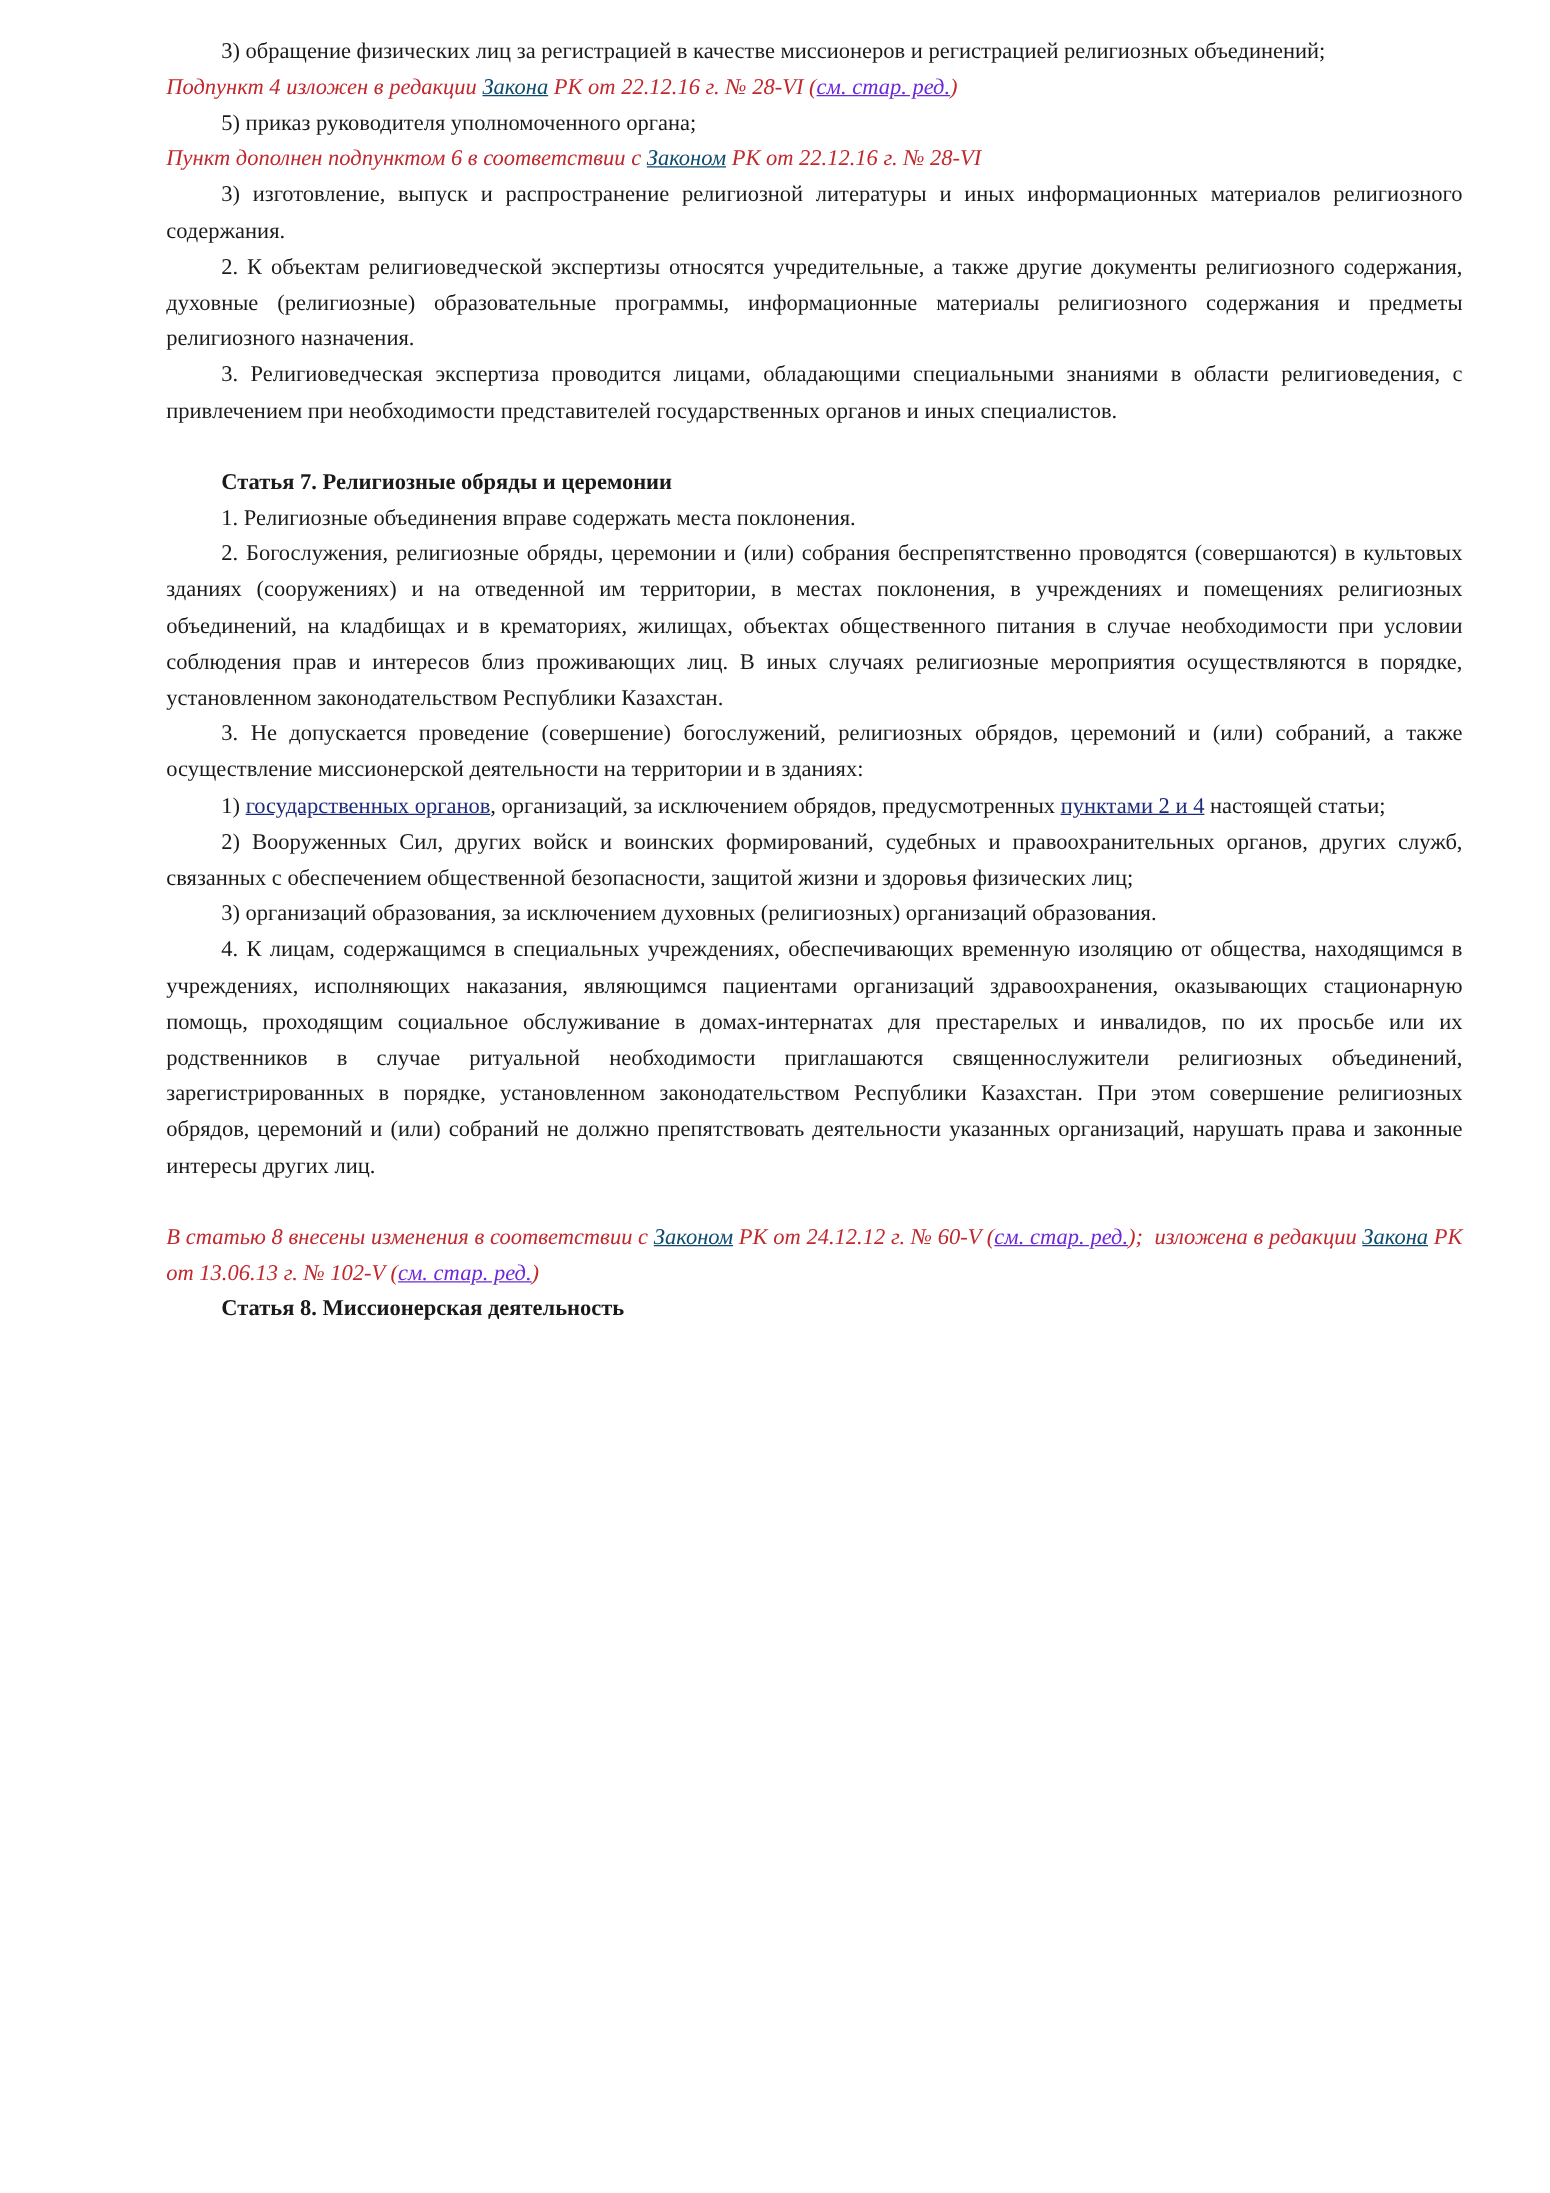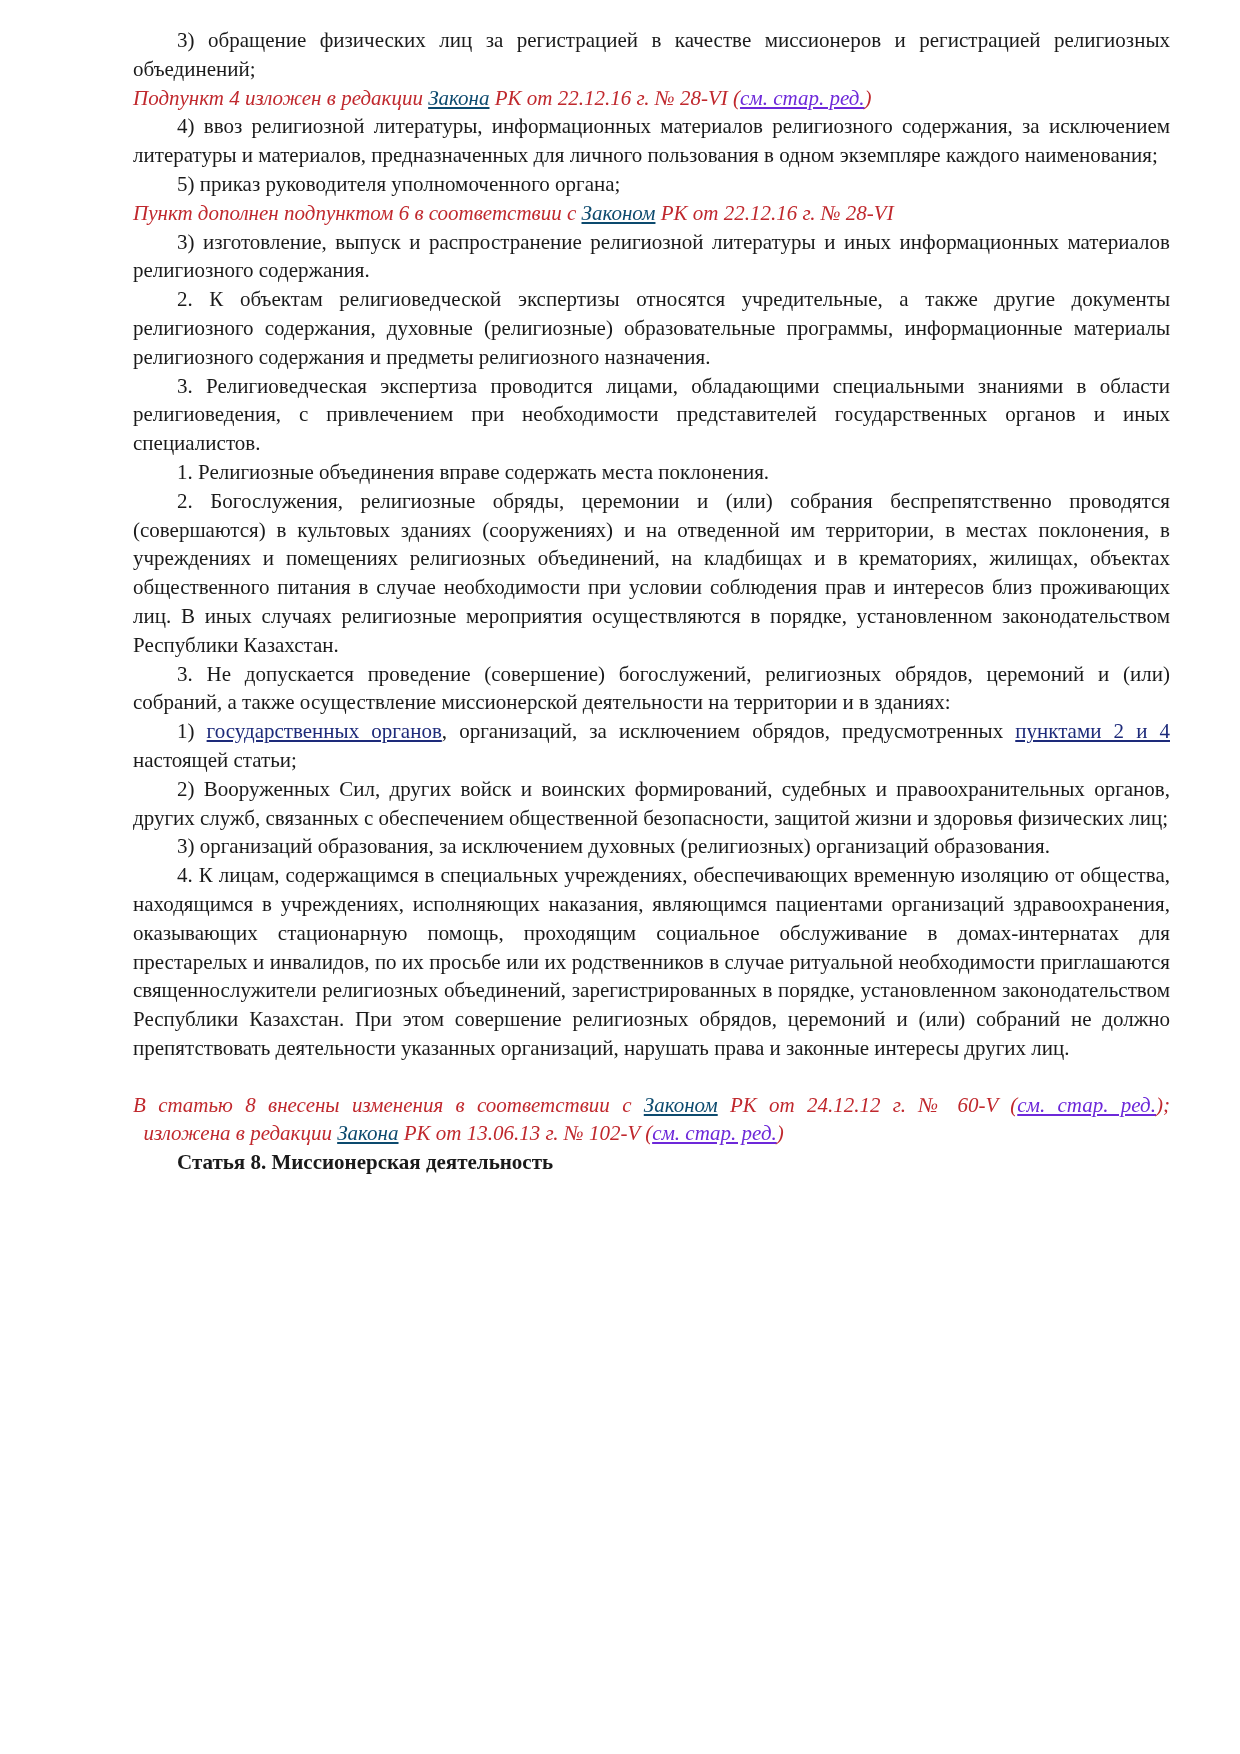--- a/index.html
+++ b/index.html
@@ -1,20 +1,20 @@
 <!DOCTYPE html>
 <html><head>
 <meta charset="utf-8">
 <style>
   html, body { margin: 0; padding: 0; background: #ffffff; }
   body { width: 1240px; height: 1754px; position: relative; overflow: hidden; }
   .page {
     position: absolute; left: 133px; top: 26px; width: 1037px;
     font-family: "Liberation Serif", "DejaVu Serif", serif;
-    font-size: 21px; line-height: 28.8px; color: #1a1a1a;
+    font-size: 18px; line-height: 28.8px; color: #1a1a1a;
   }
   p { margin: 0; text-align: justify; }
   .ind { text-indent: 44px; }
   .note { font-style: italic; color: #c0282d; text-align: left; }
   .note.j { text-align: justify; }
   a.lnk { color: #1d2a7a; text-decoration: underline; }
   .note a.lnk { color: #0c4a6e; }
   .ref { color: #6d28d9; text-decoration: underline; font-style: italic; }
   .paren { color: #c0282d; font-style: italic; }
   .chapter { font-weight: bold; text-align: center; margin-top: 57px; }
@@ -22,31 +22,31 @@
 </style>
 </head>
 <body>
 
 <div class="page">
 
   <p class="ind">3) обращение физических лиц за регистрацией в качестве миссионеров и регистрацией религиозных объединений;</p>
 
   <p class="note"><span>Подпункт 4 изложен в редакции </span><a class="lnk">Закона</a><span> РК от 22.12.16 г. № 28-VI </span><span>(</span><a class="ref">см. стар. ред.</a><span>)</span></p>
 
-  <p class="ind">4) ввоз религиозной литературы, информационных материалов религиозного содержания, за исключением литературы и материалов, предназначенных для личного пользования в одном экземпляре каждого наименования;</p>
   <p class="ind">5) приказ руководителя уполномоченного органа;</p>
 
   <p class="note"><span>Пункт дополнен подпунктом 6 в соответствии с </span><a class="lnk">Законом</a><span> РК от 22.12.16 г. № 28-VI</span></p>
 
   <p class="ind">3) изготовление, выпуск и распространение религиозной литературы и иных информационных материалов религиозного содержания.</p>
   <p class="ind">2. К объектам религиоведческой экспертизы относятся учредительные, а также другие документы религиозного содержания, духовные (религиозные) образовательные программы, информационные материалы религиозного содержания и предметы религиозного назначения.</p>
   <p class="ind">3. Религиоведческая экспертиза проводится лицами, обладающими специальными знаниями в области религиоведения, с привлечением при необходимости представителей государственных органов и иных специалистов.</p>
 
 
 
+  <p class="article" style="margin-top:28px;">Статья 7. Религиозные обряды и церемонии</p>
   <p class="ind">1. Религиозные объединения вправе содержать места поклонения.</p>
   <p class="ind">2. Богослужения, религиозные обряды, церемонии и (или) собрания беспрепятственно проводятся (совершаются) в культовых зданиях (сооружениях) и на отведенной им территории, в местах поклонения, в учреждениях и помещениях религиозных объединений, на кладбищах и в крематориях, жилищах, объектах общественного питания в случае необходимости при условии соблюдения прав и интересов близ проживающих лиц. В иных случаях религиозные мероприятия осуществляются в порядке, установленном законодательством Республики Казахстан.</p>
   <p class="ind">3. Не допускается проведение (совершение) богослужений, религиозных обрядов, церемоний и (или) собраний, а также осуществление миссионерской деятельности на территории и в зданиях:</p>
 
   <p class="ind"><span>1) </span><a class="lnk">государственных органов</a><span>, организаций, за исключением обрядов, предусмотренных </span><a class="lnk">пунктами 2 и 4</a><span> настоящей статьи;</span></p>
 
   <p class="ind">2) Вооруженных Сил, других войск и воинских формирований, судебных и правоохранительных органов, других служб, связанных с обеспечением общественной безопасности, защитой жизни и здоровья физических лиц;</p>
   <p class="ind">3) организаций образования, за исключением духовных (религиозных) организаций образования.</p>
   <p class="ind">4. К лицам, содержащимся в специальных учреждениях, обеспечивающих временную изоляцию от общества, находящимся в учреждениях, исполняющих наказания, являющимся пациентами организаций здравоохранения, оказывающих стационарную помощь, проходящим социальное обслуживание в домах-интернатах для престарелых и инвалидов, по их просьбе или их родственников в случае ритуальной необходимости приглашаются священнослужители религиозных объединений, зарегистрированных в порядке, установленном законодательством Республики Казахстан. При этом совершение религиозных обрядов, церемоний и (или) собраний не должно препятствовать деятельности указанных организаций, нарушать права и законные интересы других лиц.</p>
 

